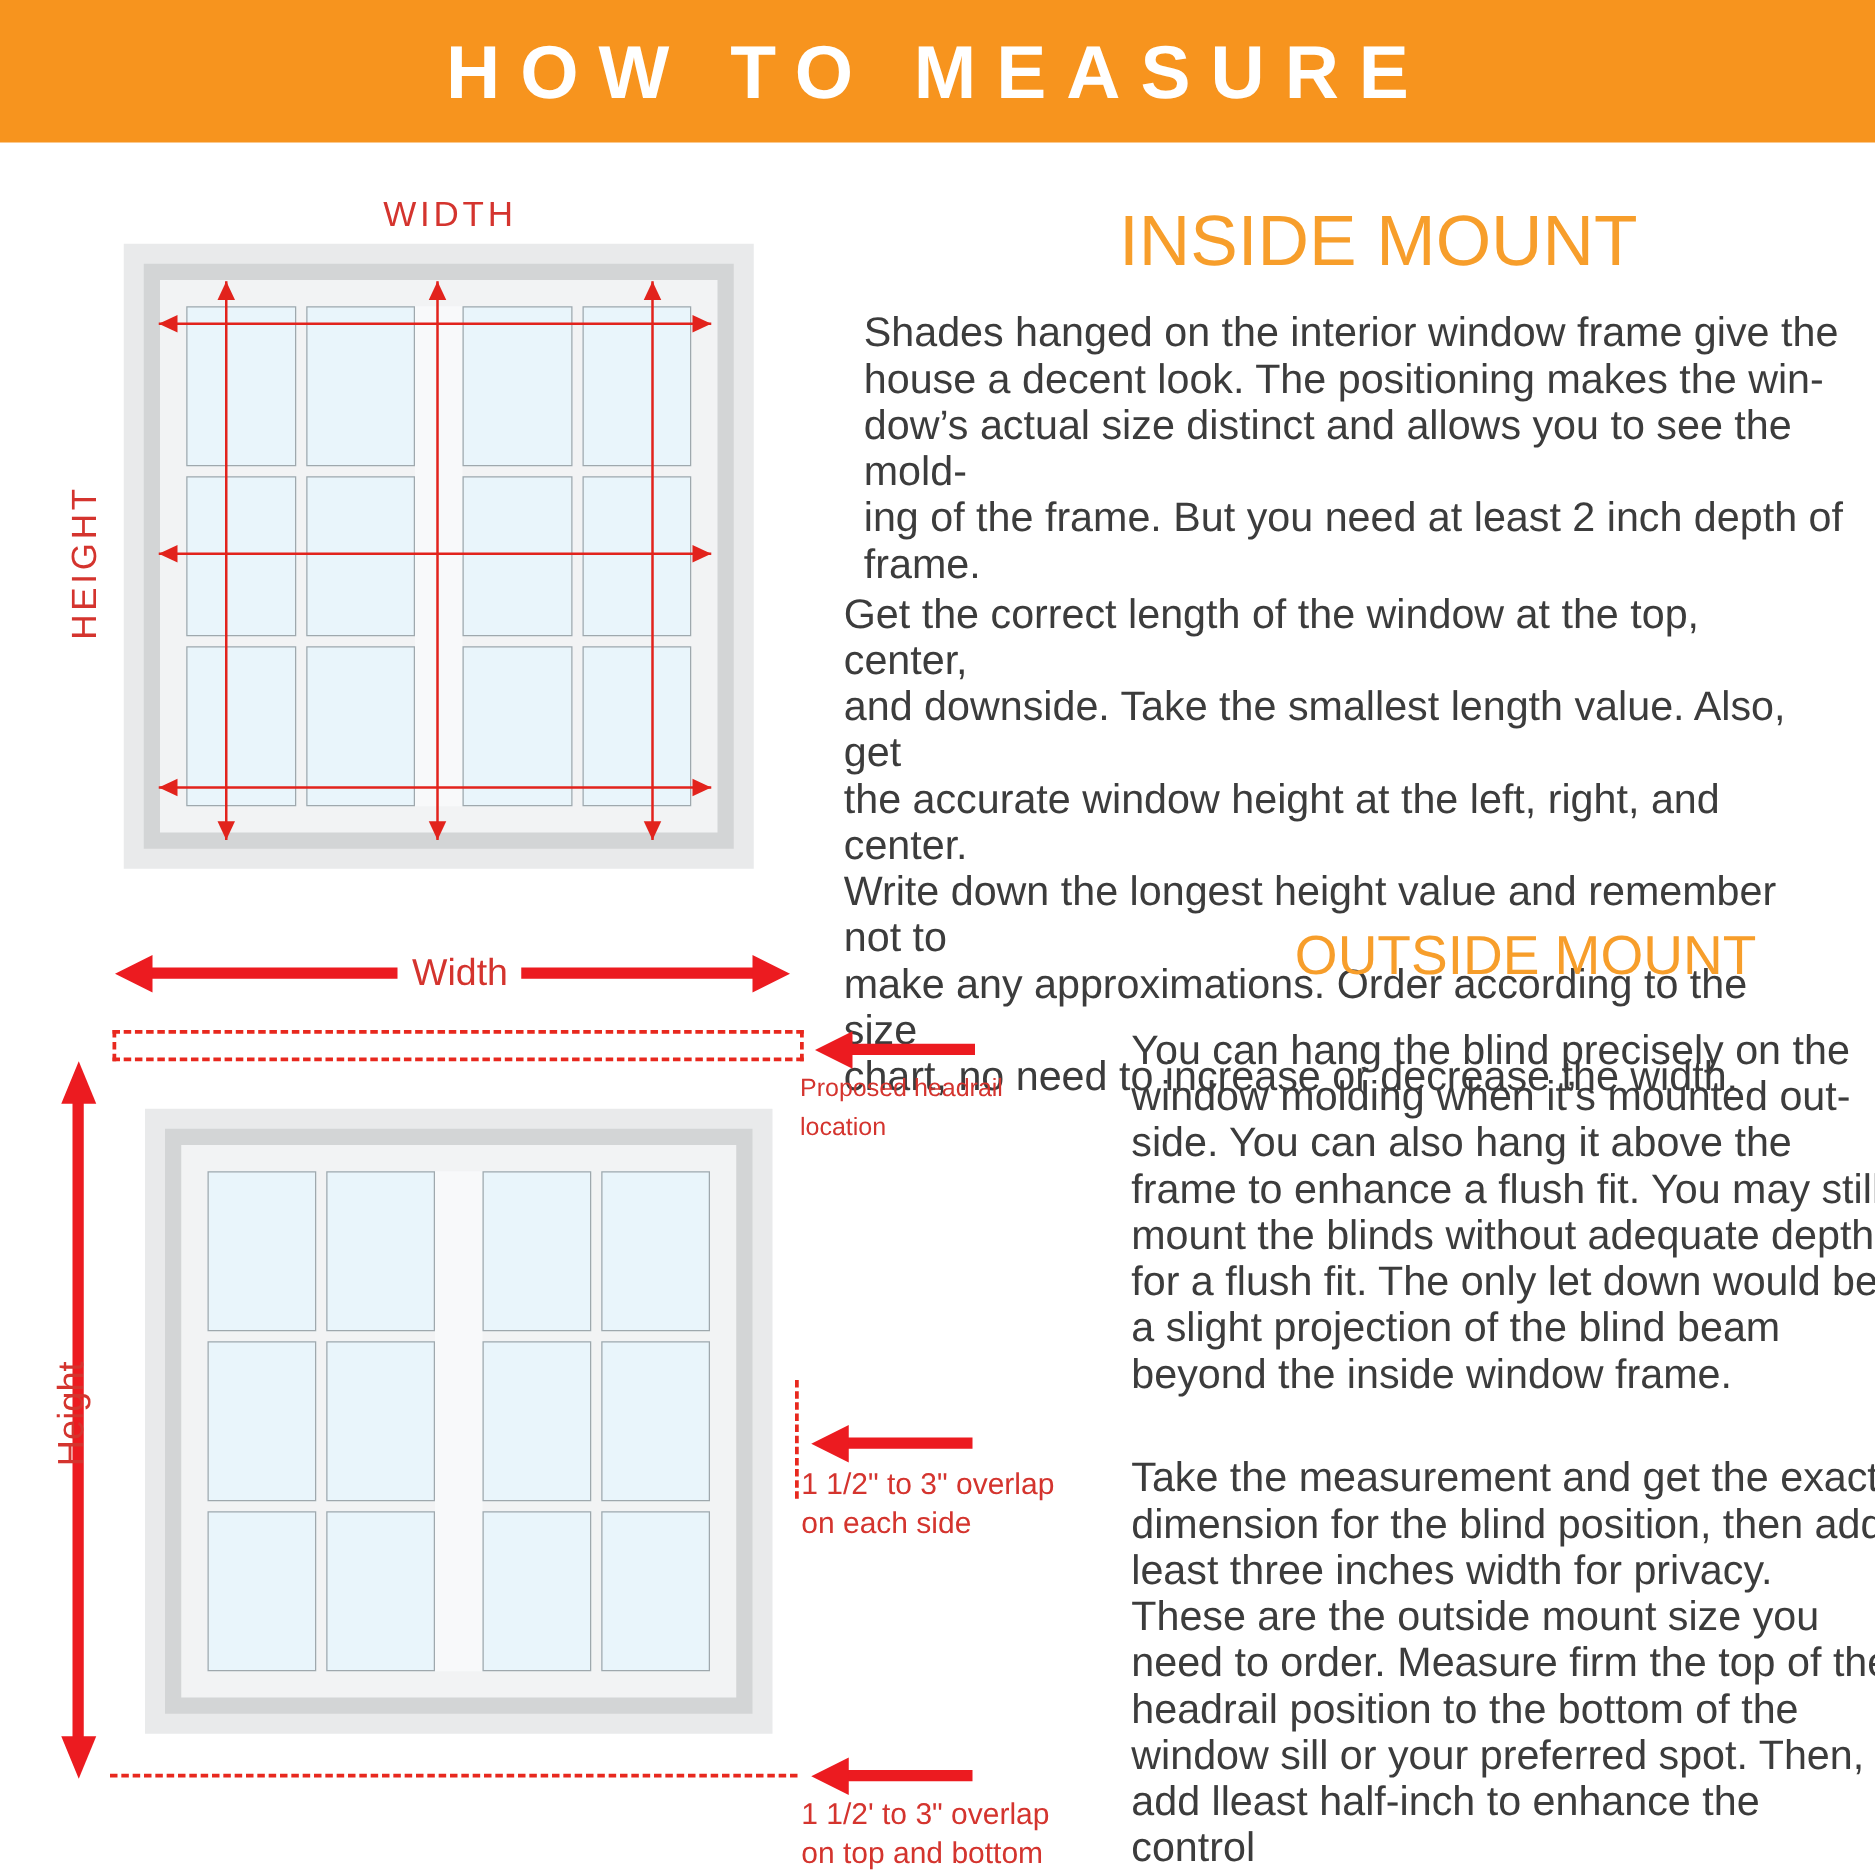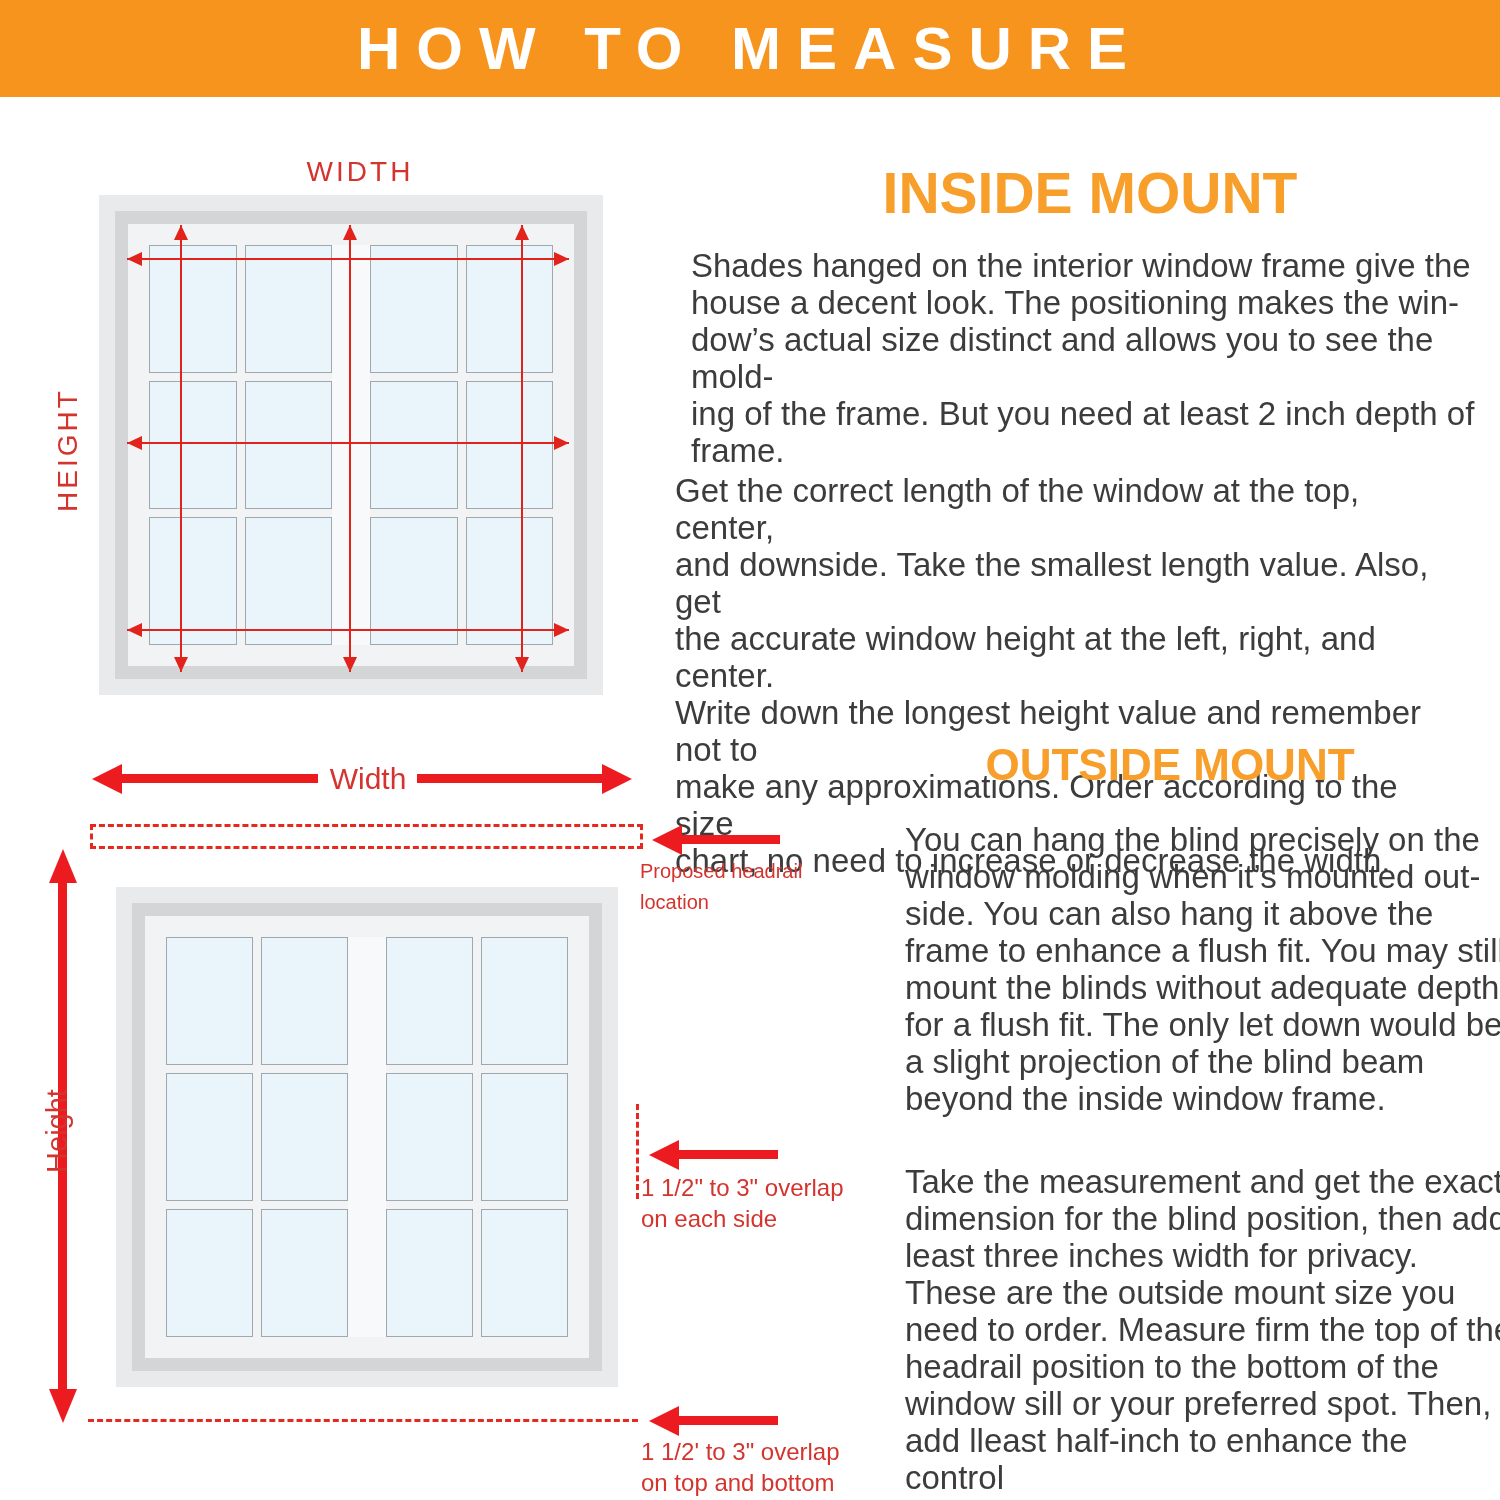--- a/index.html
+++ b/index.html
@@ -1,26 +1,26 @@
 <!DOCTYPE html>
 <html><head>
 <meta charset="utf-8">
 <style>
   * { margin:0; padding:0; box-sizing:border-box; }
   html,body { background:#ffffff; }
   body { font-family:"Liberation Sans", sans-serif; }
   #canvas { position:relative; width:1500px; height:1500px; background:#ffffff; overflow:hidden; }
 
   
-  .banner { position:absolute; left:0; top:0; width:1500px; height:97px; background:#F7941E;
+  .banner { position:absolute; left:0; top:0; width:1500px; height:114px; background:#F7941E;
             display:flex; align-items:center; justify-content:center; }
   .banner-title { color:#ffffff; font-size:60px; font-weight:bold; letter-spacing:16px; }
 
   
-  .sec-heading { position:absolute; color:#F79E2B; font-weight:bold; text-align:center; }
+  .sec-heading { position:absolute; color:#F79E2B; font-weight:normal; text-align:right; }
   #inside-heading  { left:870px; top:160px; width:440px; font-size:57px; }
   #outside-heading { left:935px; top:740px; width:470px; font-size:44px; }
 
   
   .body-par { position:absolute; color:#3C3C3C; font-size:33px; line-height:37px;
               white-space:pre-line; }
   #inside-p1  { left:691px; top:247px; width:790px; }
   #inside-p2  { left:675px; top:472px; width:790px; }
   #outside-p1 { left:905px; top:821px; width:600px; }
   #outside-p2 { left:905px; top:1163px; width:610px; }

